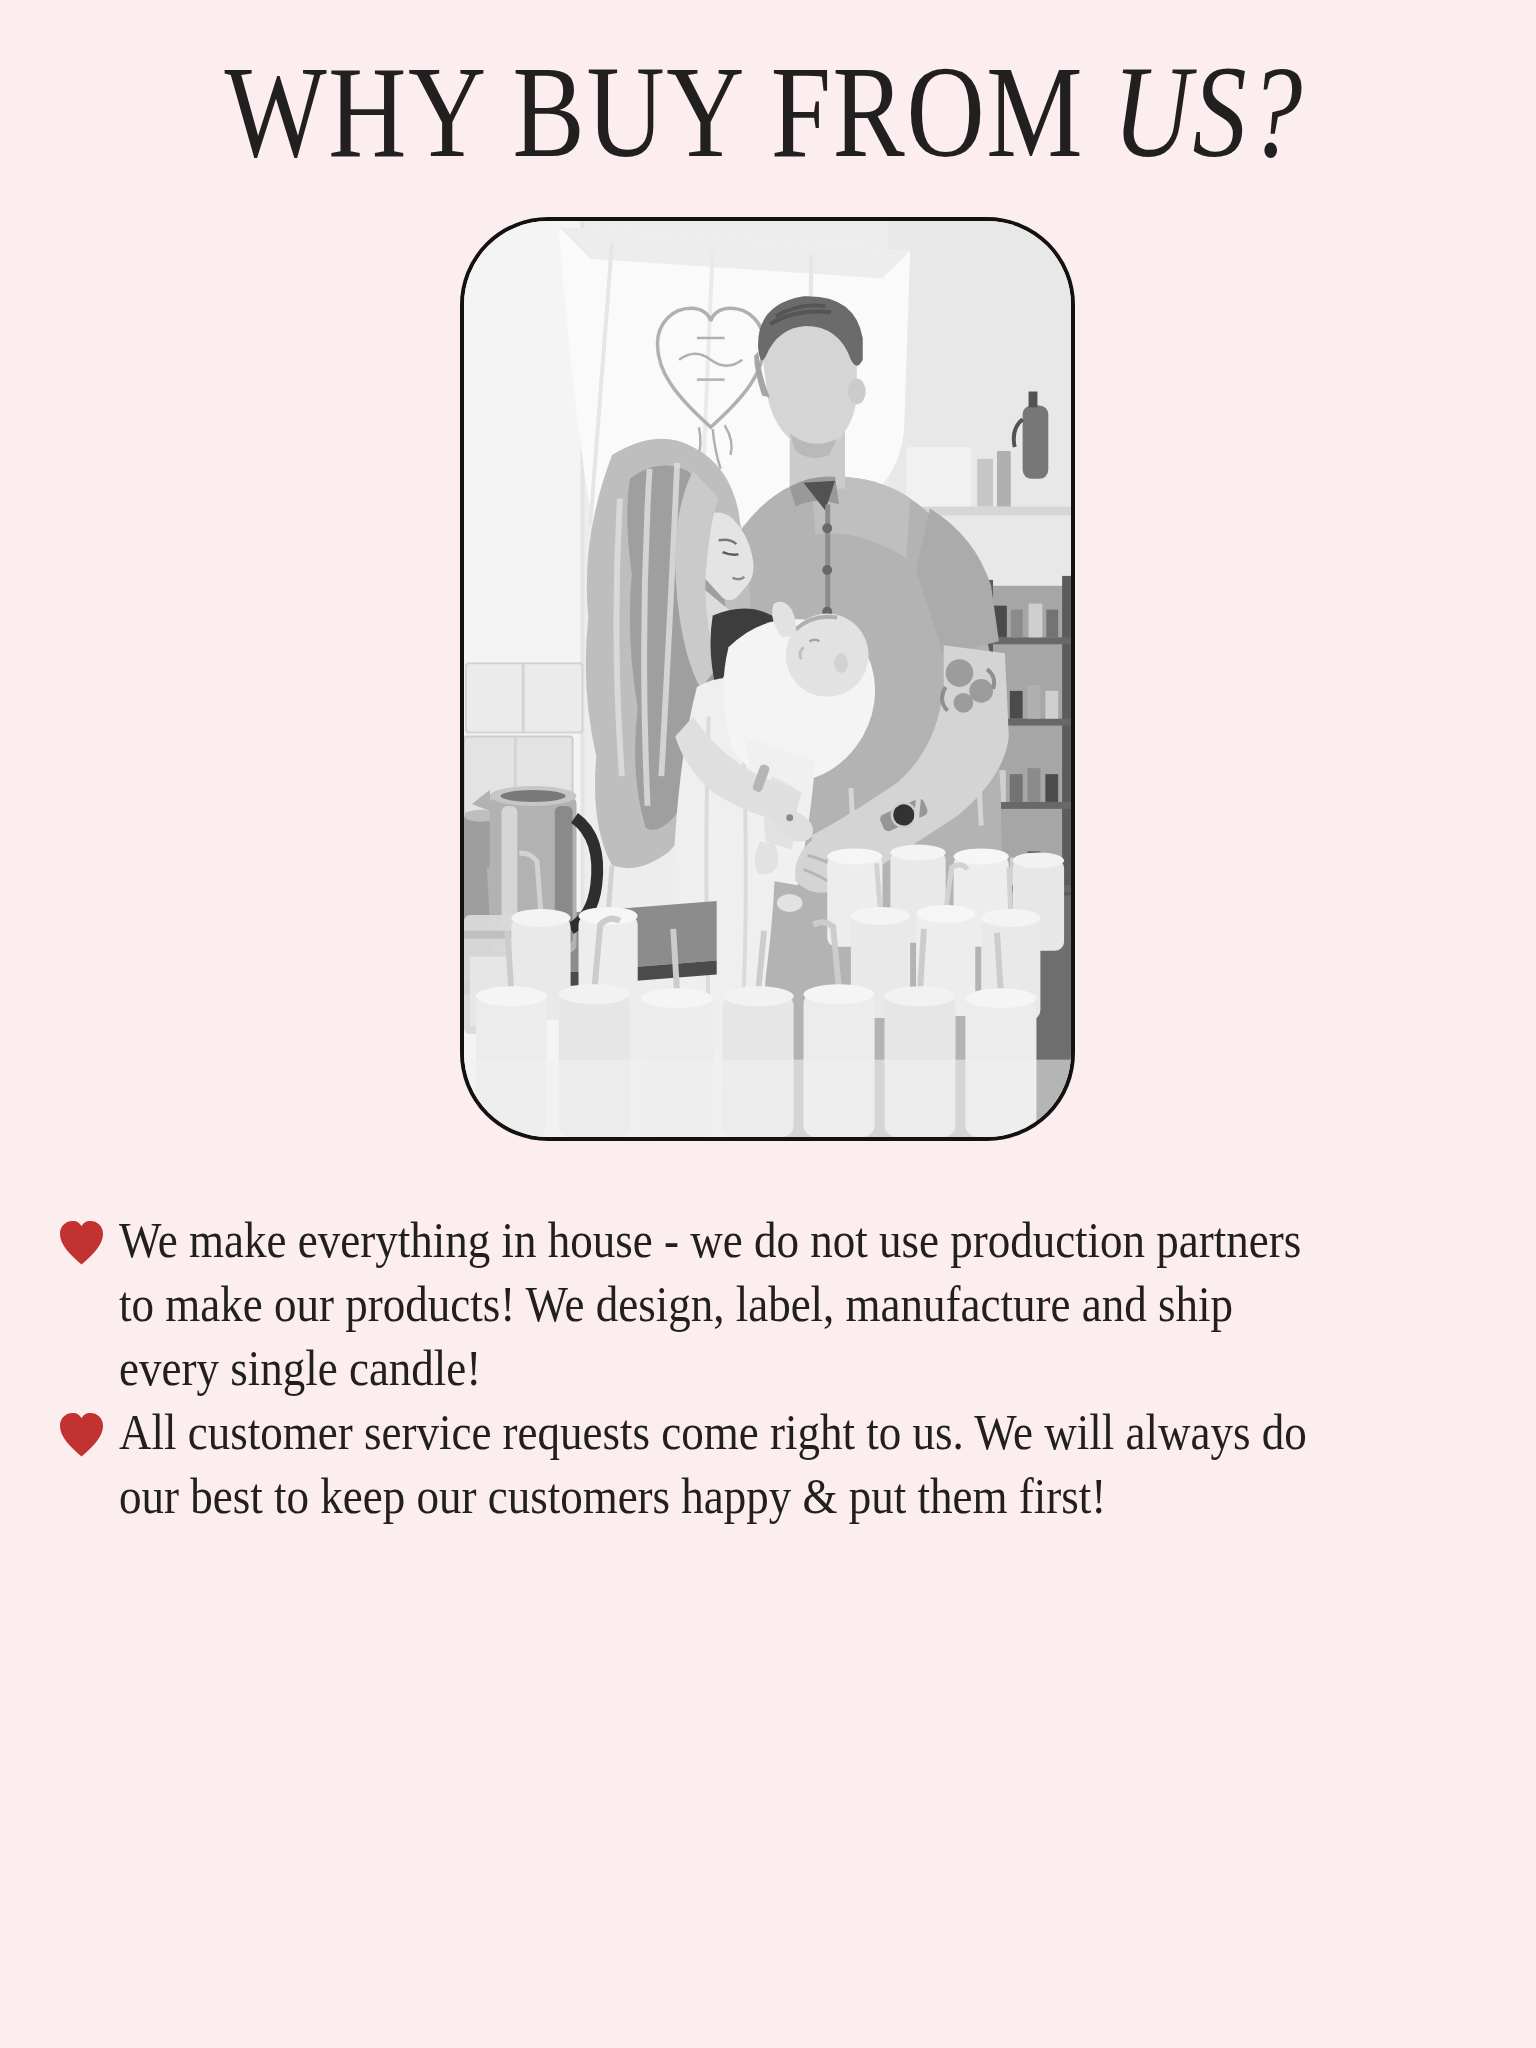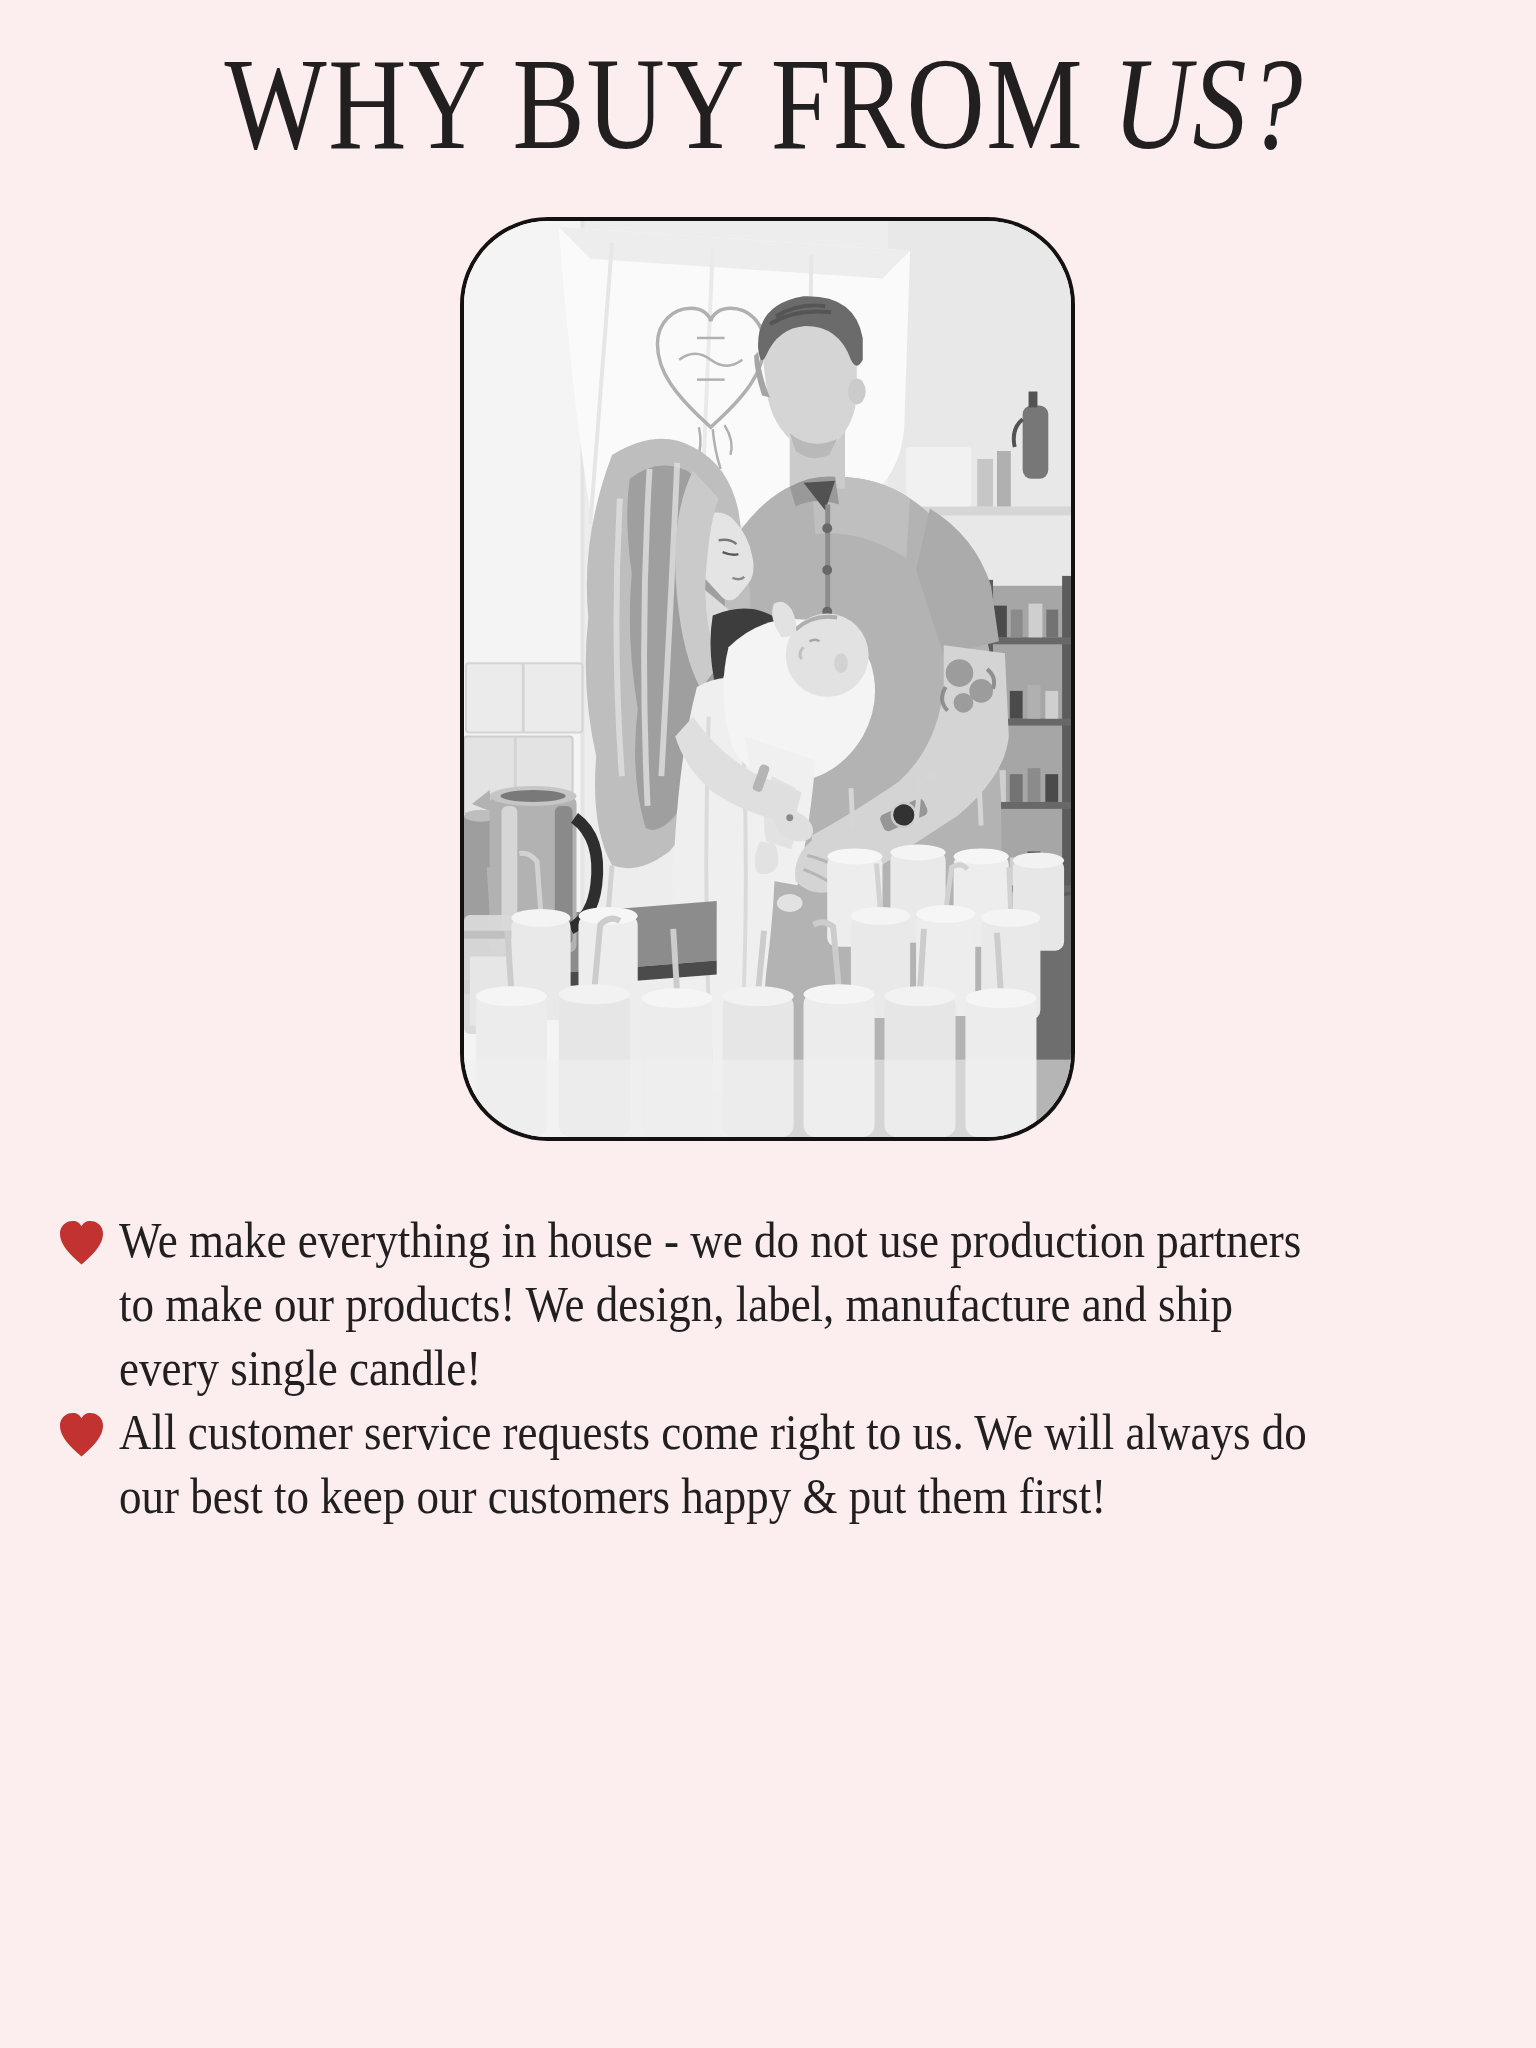--- a/index.html
+++ b/index.html
@@ -7,21 +7,21 @@
     position:relative;
     width:1536px;height:2048px;
     background:var(--bg,#fcedef);
     overflow:hidden;
     font-family:"Liberation Serif", serif;
     color:var(--ink,#211f20);
   }
   
   .title{
     position:absolute;left:0;right:8px;top:38px;
-    margin:0;text-align:center;
+    margin:8px;text-align:center;
     font-size:132px;line-height:1;font-weight:400;
     letter-spacing:2px;white-space:nowrap;
   }
   .title-scale{display:inline-block;transform:scaleX(.82);transform-origin:50% 50%;}
   .title .it{font-style:italic;}
   
   .photo{
     position:absolute;left:460px;top:217px;width:615px;height:924px;
     box-sizing:border-box;border:4px solid #141211;border-radius:88px;
     overflow:hidden;background:#f0eeec;

